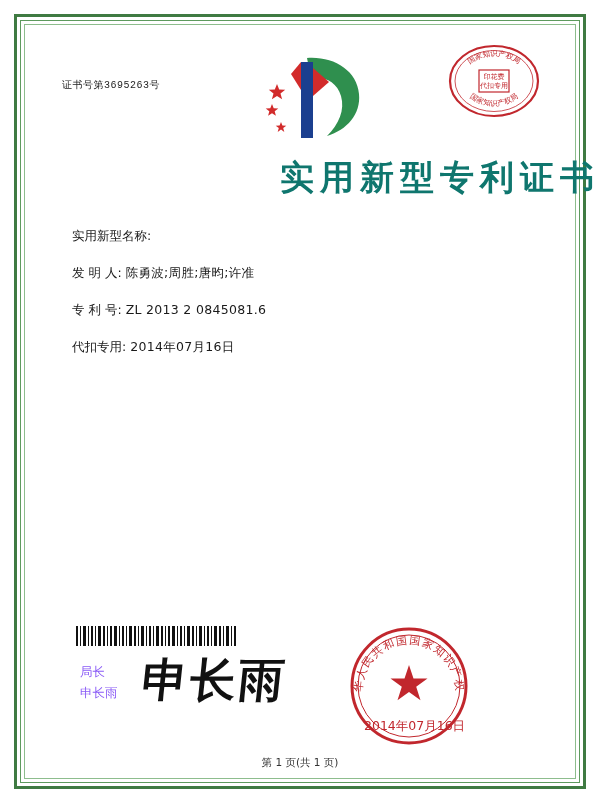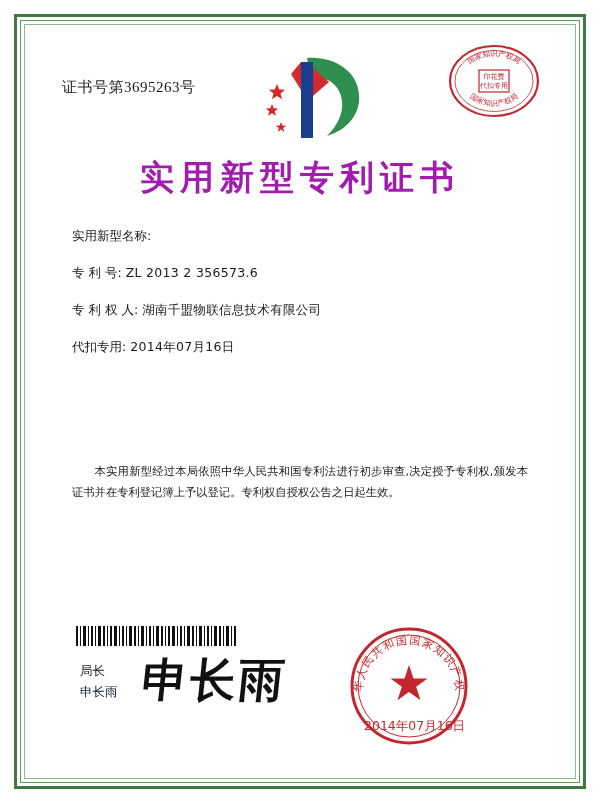--- a/index.html
+++ b/index.html
@@ -44,24 +44,24 @@
     bottom: 24px;
     border: 1px solid #8dbd8d;
     box-sizing: border-box;
   }
 
   
   .cert-no {
     position: absolute;
     left: 62px;
     top: 78px;
-    font-size: 15px;
+    font-size: 10px;
     color: #1d1d1d;
     letter-spacing: 0.5px;
-    font-family: Liberation Serif, serif;
+    font-family: Liberation Mono, monospace;
   }
 
   
   .agency-seal {
     position: absolute;
     right: 58px;
     top: 42px;
     width: 96px;
     height: 78px;
   }
@@ -74,25 +74,25 @@
     width: 110px;
     height: 92px;
   }
 
   
   .title {
     position: absolute;
     left: 0;
     right: 0;
     top: 155px;
-    text-align: center;
+    text-align: right;
     font-size: 34px;
     font-weight: bold;
     letter-spacing: 6px;
-    color: #a21caf;
+    color: #0f766e;
     font-family: "DejaVu Sans", sans-serif;
   }
 
   
   .fields {
     position: absolute;
     left: 72px;
     top: 228px;
     width: 456px;
   }
@@ -137,23 +137,23 @@
     width: 162px;
     height: 20px;
   }
 
   
   .sig-block {
     position: absolute;
     left: 80px;
     top: 662px;
     font-size: 12.5px;
-    color: #0f172a;
+    color: #8b5cf6;
     line-height: 1.7;
-    font-family: Liberation Mono, monospace;
+    font-family: Liberation Serif, serif;
   }
   .signature-script {
     position: absolute;
     left: 142px;
     top: 650px;
     font-size: 46px;
     color: #111;
     font-family: "DejaVu Serif", serif;
     font-weight: bold;
     letter-spacing: 2px;
@@ -232,35 +232,34 @@
     </svg>
   </div>
 
   <div class="title">实用新型专利证书</div>
 
   <div class="fields">
     <div class="field-row">
       <span class="field-label">实用新型名称:</span>
     </div>
     <div class="field-row">
-      <span class="field-label">专 利 号:</span>
-      <span class="field-value">ZL 2013 2 356573.6</span>
+      <span class="field-label">发 明 人:</span>
+      <span class="field-value">陈勇波;周胜;唐昀;许准</span>
     </div>
     <div class="field-row">
-      <span class="field-label">专 利 权 人:</span>
-      <span class="field-value">湖南千盟物联信息技术有限公司</span>
+      <span class="field-label">专 利 号:</span>
+      <span class="field-value">ZL 2013 2 0845081.6</span>
     </div>
     <div class="field-row">
       <span class="field-label">代扣专用:</span>
       <span class="field-value">2014年07月16日</span>
     </div>
   </div>
 
   <div class="body-text">
-    <p>本实用新型经过本局依照中华人民共和国专利法进行初步审查,决定授予专利权,颁发本证书并在专利登记簿上予以登记。专利权自授权公告之日起生效。</p>
   </div>
 
   <div class="barcode">
     <svg width="162" height="20" viewBox="0 0 162 20" preserveAspectRatio="none">
       <g fill="#111">
         <rect x="0" y="0" width="2" height="20"></rect>
           <rect x="4" y="0" width="1" height="20"></rect>
         <rect x="7" y="0" width="3" height="20"></rect>
           <rect x="12" y="0" width="1" height="20"></rect>
         <rect x="15" y="0" width="2" height="20"></rect>
@@ -317,14 +316,15 @@
       <circle cx="61" cy="61" r="51" fill="none" stroke="#c1272d" stroke-width="1"></circle>
       <path id="sealArcTop" d="M 14 66 A 47 47 0 0 1 108 66" fill="none"></path>
       <text font-size="11" fill="#c1272d" letter-spacing="1.5" font-family="DejaVu Sans, sans-serif">
         <textPath href="#sealArcTop" startOffset="50%" text-anchor="middle">中华人民共和国国家知识产权局</textPath>
       </text>
       <polygon points="61,40 65.5,53.5 79.5,53.5 68.2,61.8 72.5,75.3 61,67 49.5,75.3 53.8,61.8 42.5,53.5 56.5,53.5" fill="#c1272d"></polygon>
     </svg>
   </div>
   <div class="seal-date">2014年07月16日</div>
 
+  <div class="footer">第 1 页(共 1 页)</div>
 
 </div>
 
 </body></html>

